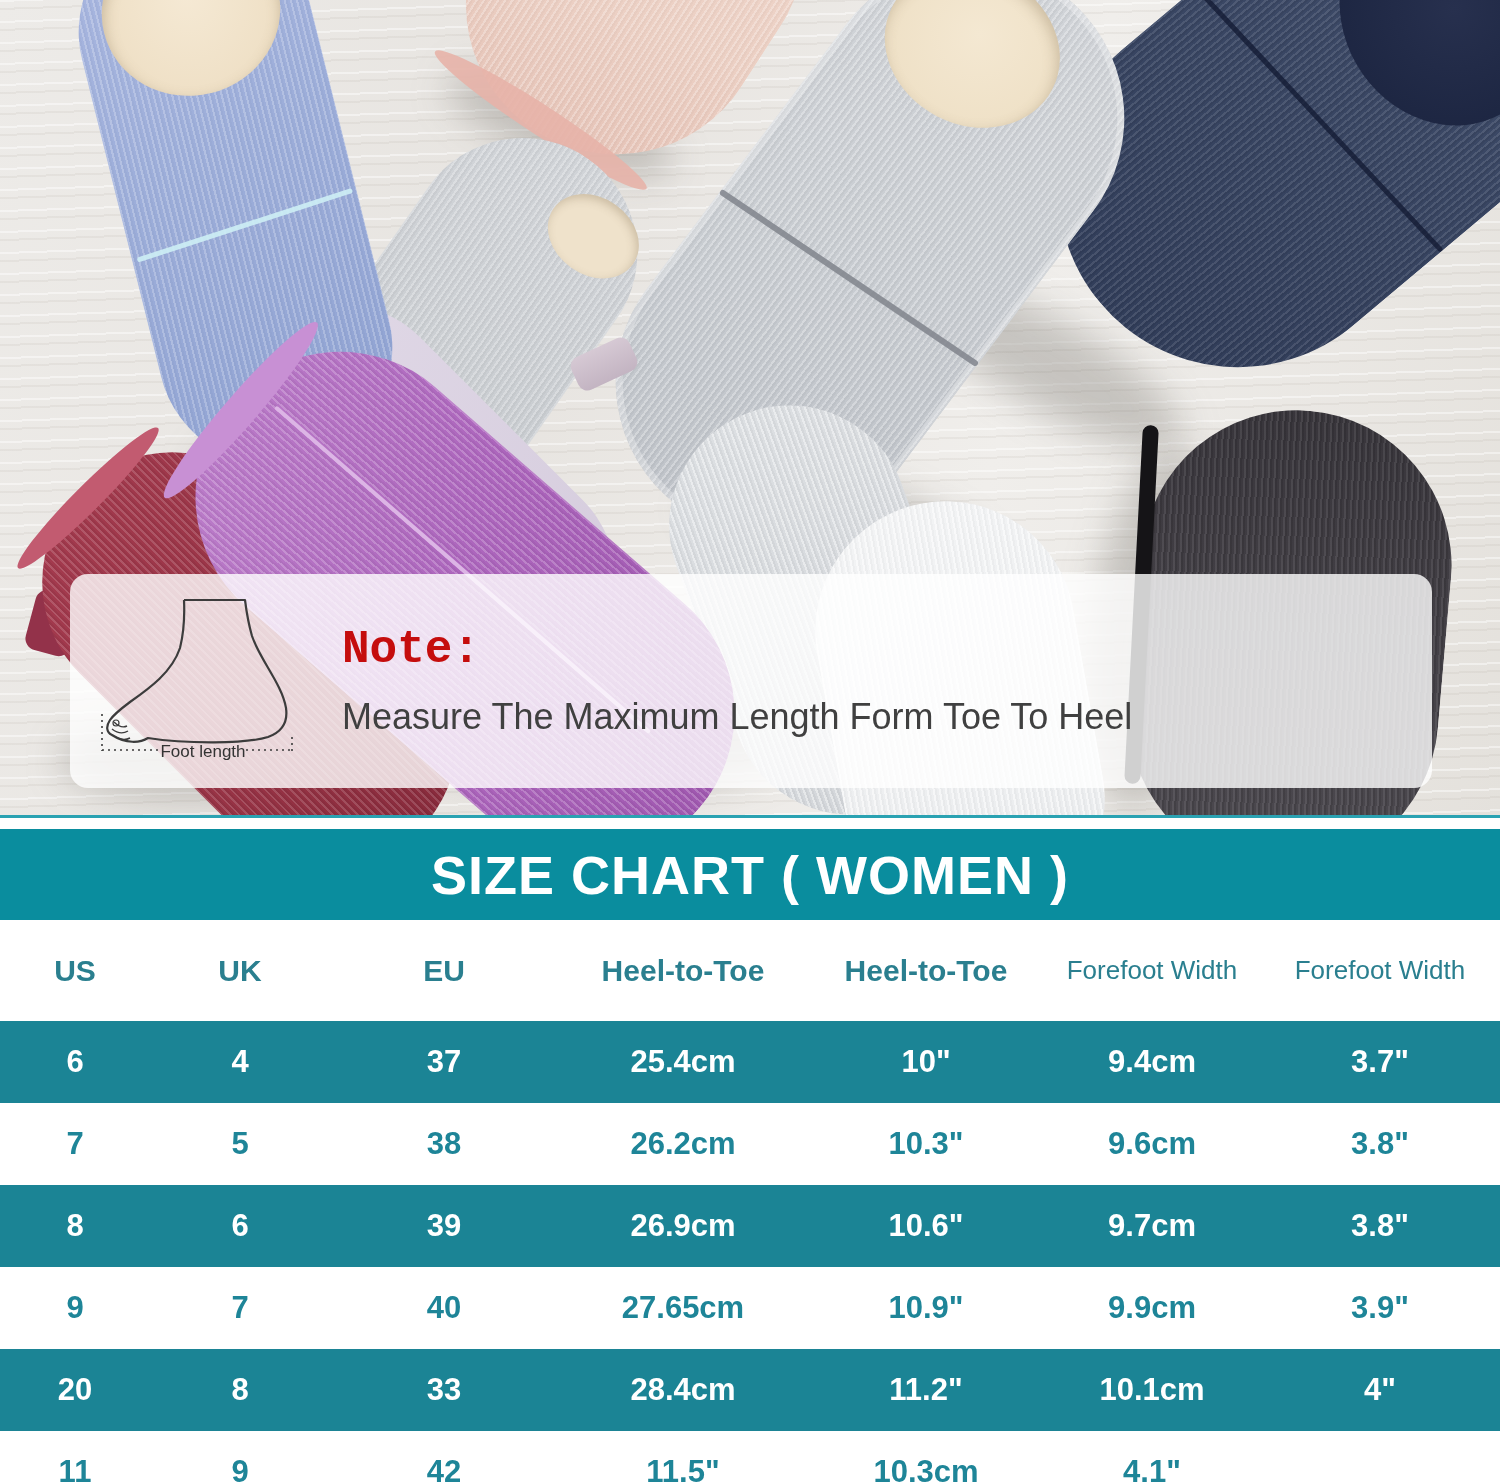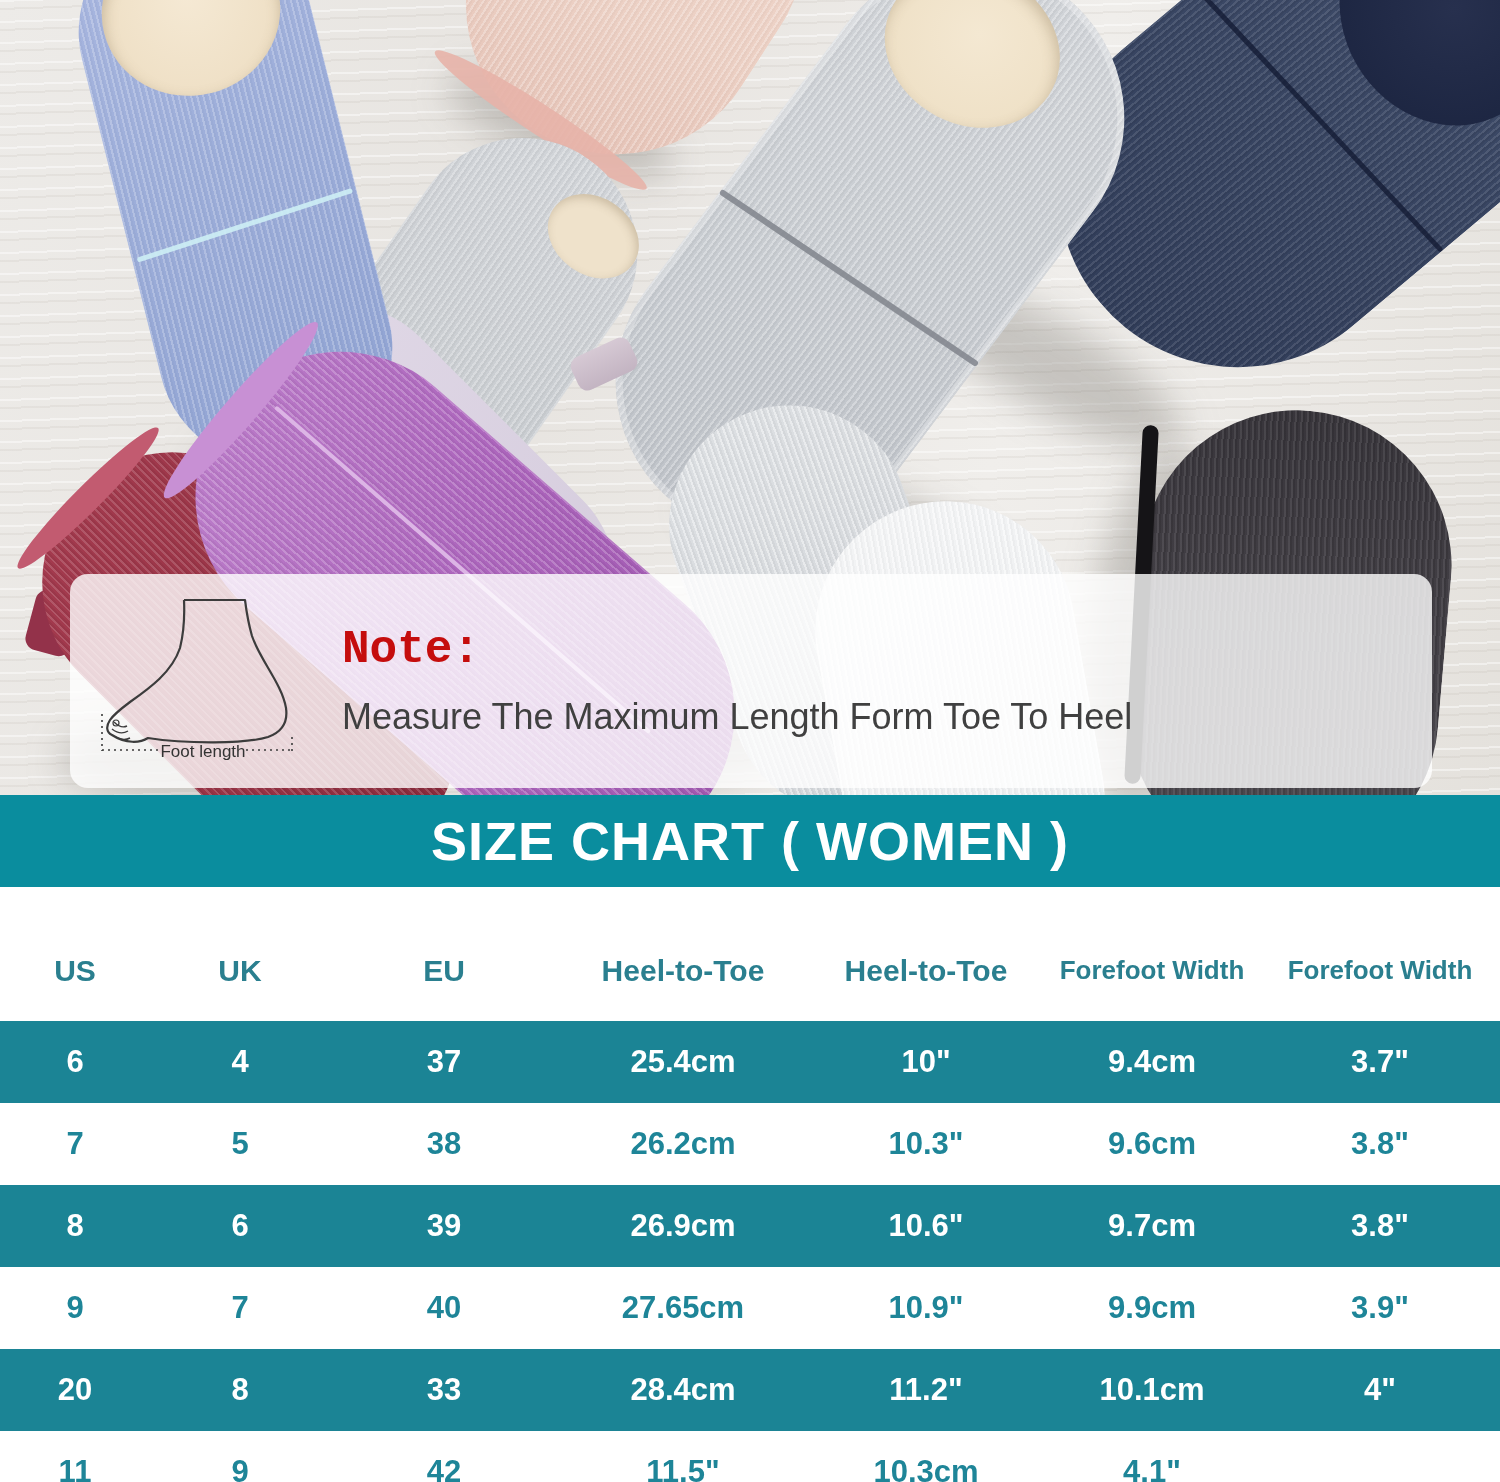--- a/index.html
+++ b/index.html
@@ -128,30 +128,30 @@
   .note-line1{position:absolute;left:272px;top:50px;display:flex;align-items:baseline;white-space:nowrap;font-family:Liberation Mono, monospace;}
   .note-label{font-size:46px;font-weight:800;color:#c50d0d;margin-right:8px;}
   .note-text{font-size:38px;font-weight:600;color:#b12b31;}
   .note-line2{position:absolute;left:272px;top:122px;font-size:36px;font-weight:500;color:#404040;white-space:nowrap;}
   .foot-diagram{position:absolute;left:26px;top:20px;}
   .foot-label{font-size:17px;fill:#333;font-family:"Liberation Sans",sans-serif;}
 
   
   .photo-divider{position:absolute;left:0;top:815px;width:1500px;height:3px;background:#2aa2b2;z-index:11;}
   .title-band{
-    position:absolute;left:0;top:795px;width:1500px;height:92px;background:#0a8d9e;z-index:11;
+    position:absolute;left:0;top:829px;width:1500px;height:92px;background:#0a8d9e;z-index:11;
     display:flex;align-items:center;justify-content:center;
     color:#ffffff;font-size:54px;font-weight:600;letter-spacing:1px;white-space:pre;
   }
   .size-table{position:absolute;left:0;top:920px;width:1500px;z-index:11;}
   .thead,.trow{display:grid;grid-template-columns:150px 180px 228px 250px 236px 216px 240px;
     align-items:center;text-align:center;}
   .thead{height:101px;background:#ffffff;color:#2a7f8f;font-weight:600;}
   .thead .cell{font-size:30px;}
-  .thead .c5,.thead .c6{font-size:26px;font-weight:700;}
+  .thead .c5,.thead .c6{font-size:26px;font-weight:400;}
   .trow{height:82px;font-size:31px;font-weight:700;}
   .trow.dark{background:#1b8495;color:#ffffff;}
   .trow.light{background:#ffffff;color:#1e8598;}
 </style>
 </head>
 <body>
 
 <div class="photo">
   <div class="shadow" style="left:180px;top:380px;width:300px;height:90px;transform:rotate(-25deg);"></div>
   <div class="shadow" style="left:440px;top:90px;width:240px;height:70px;transform:rotate(20deg);"></div>

